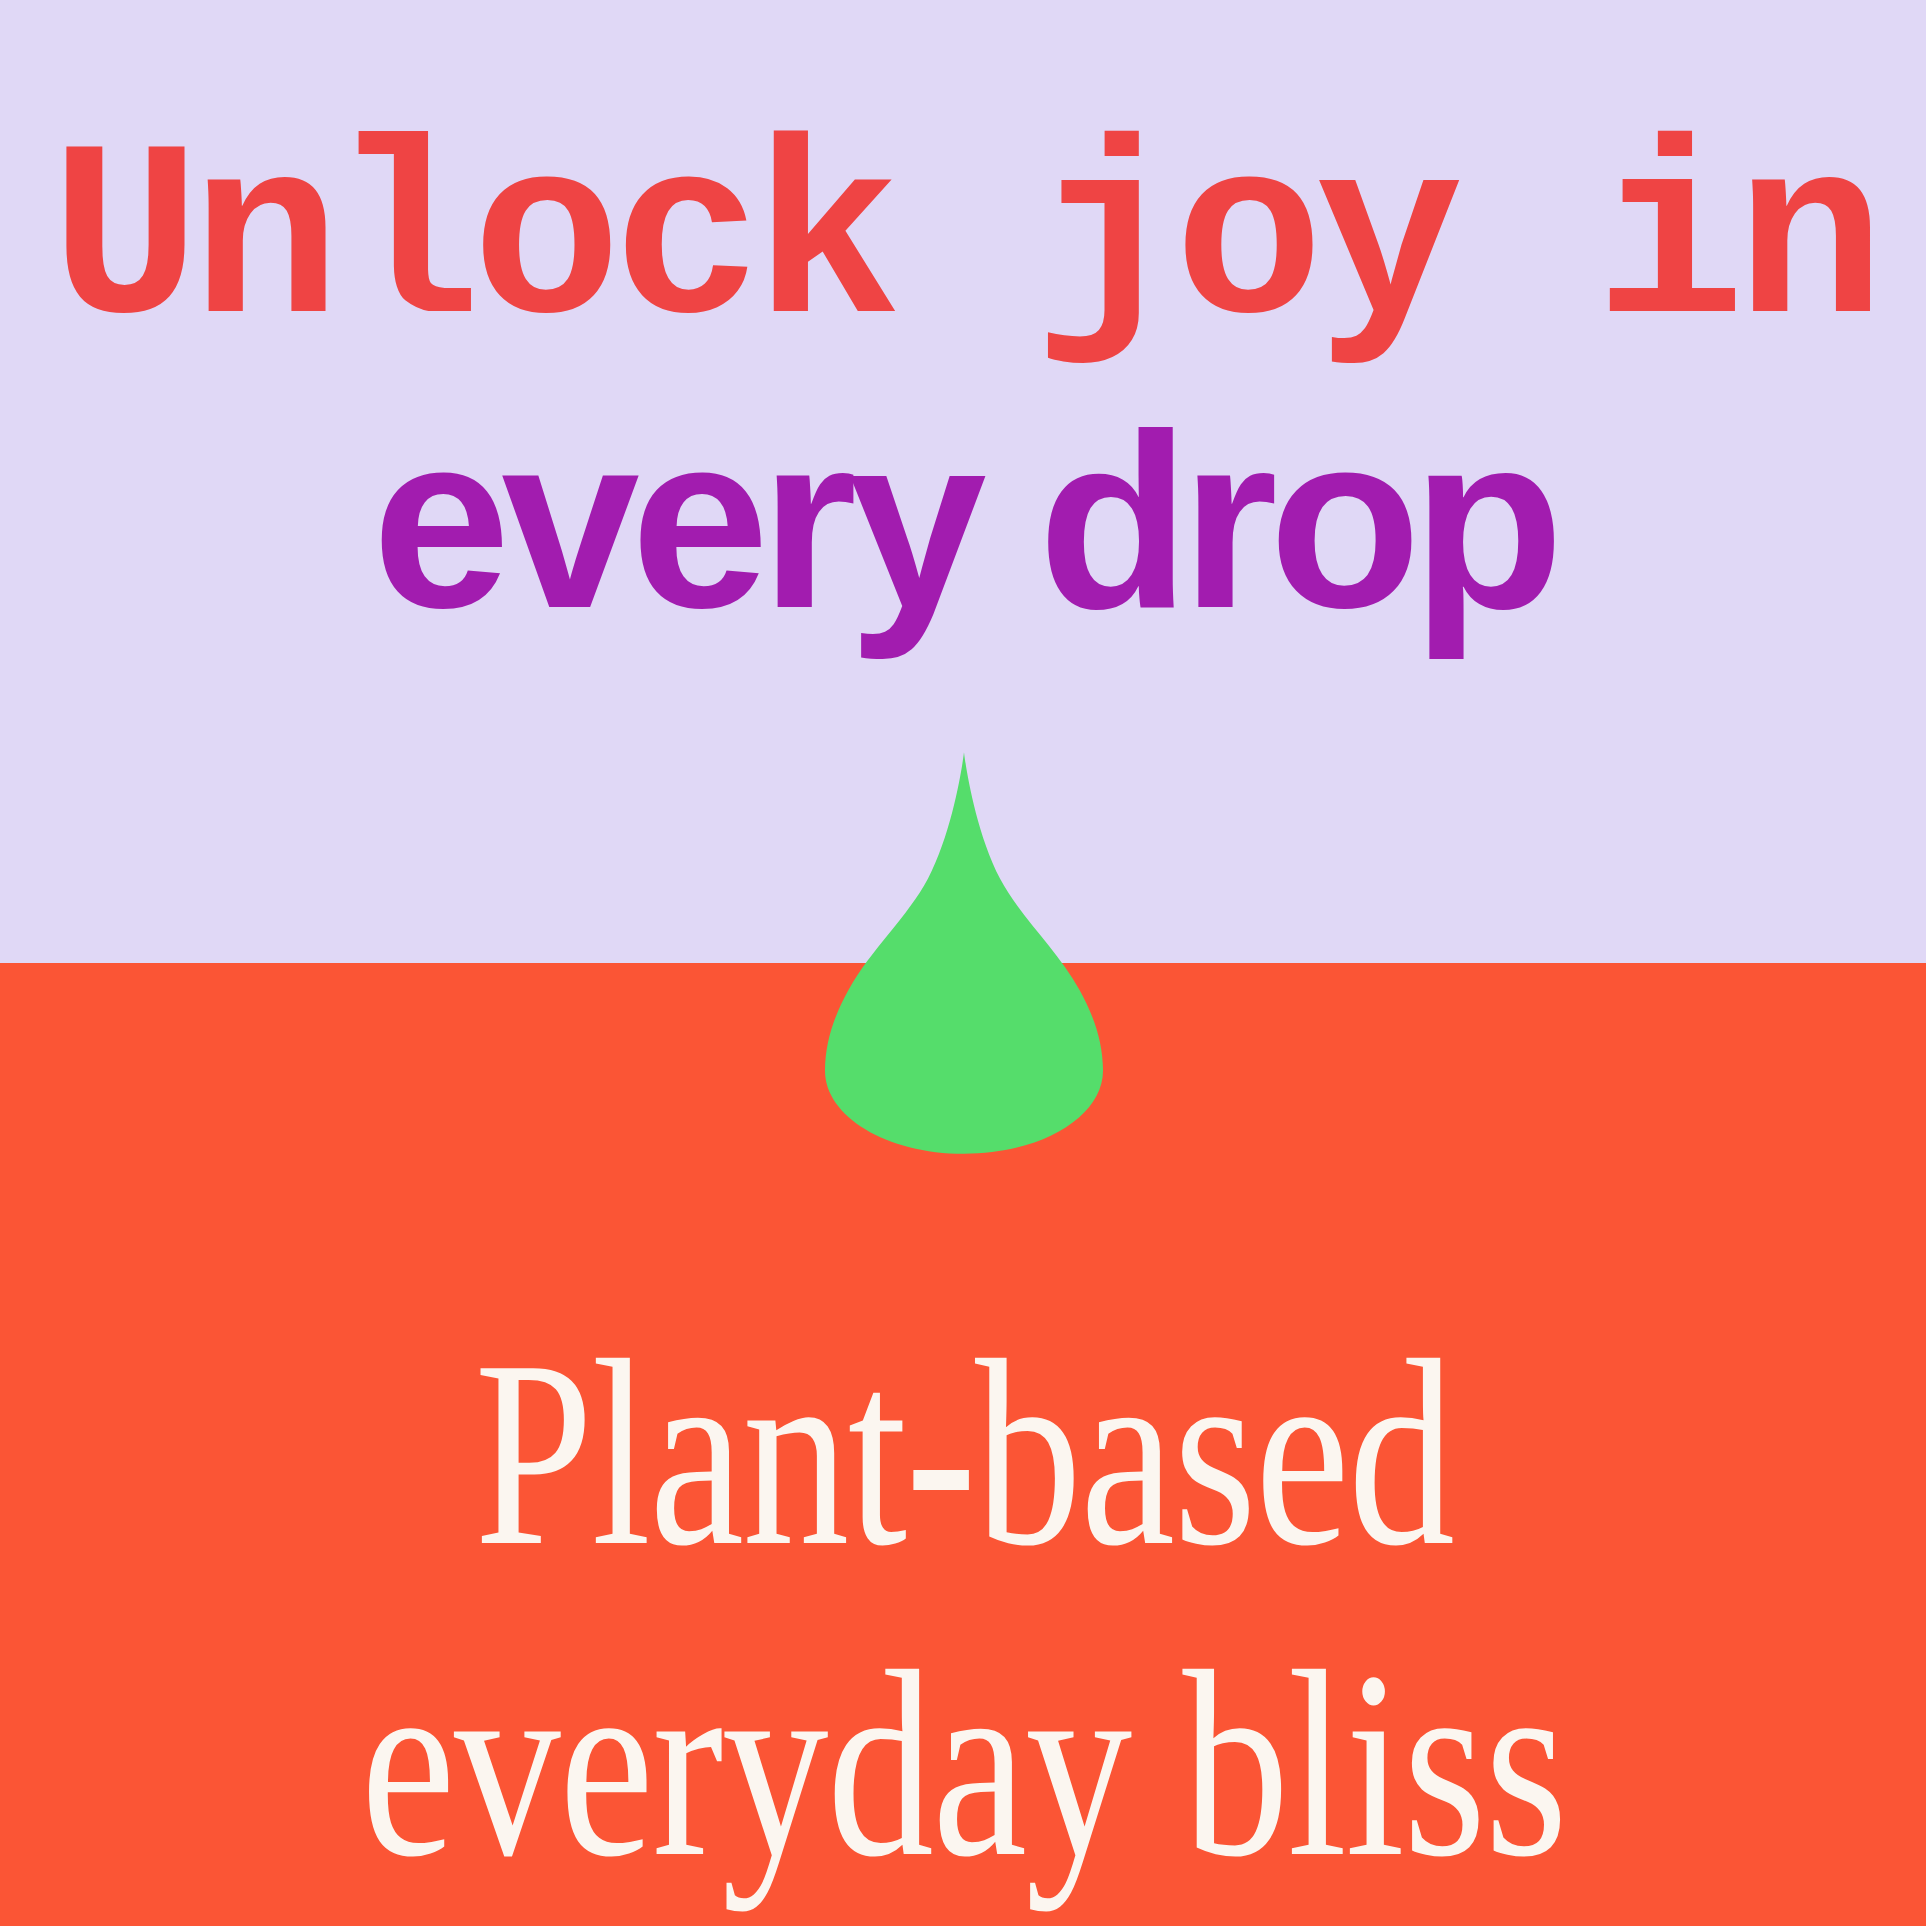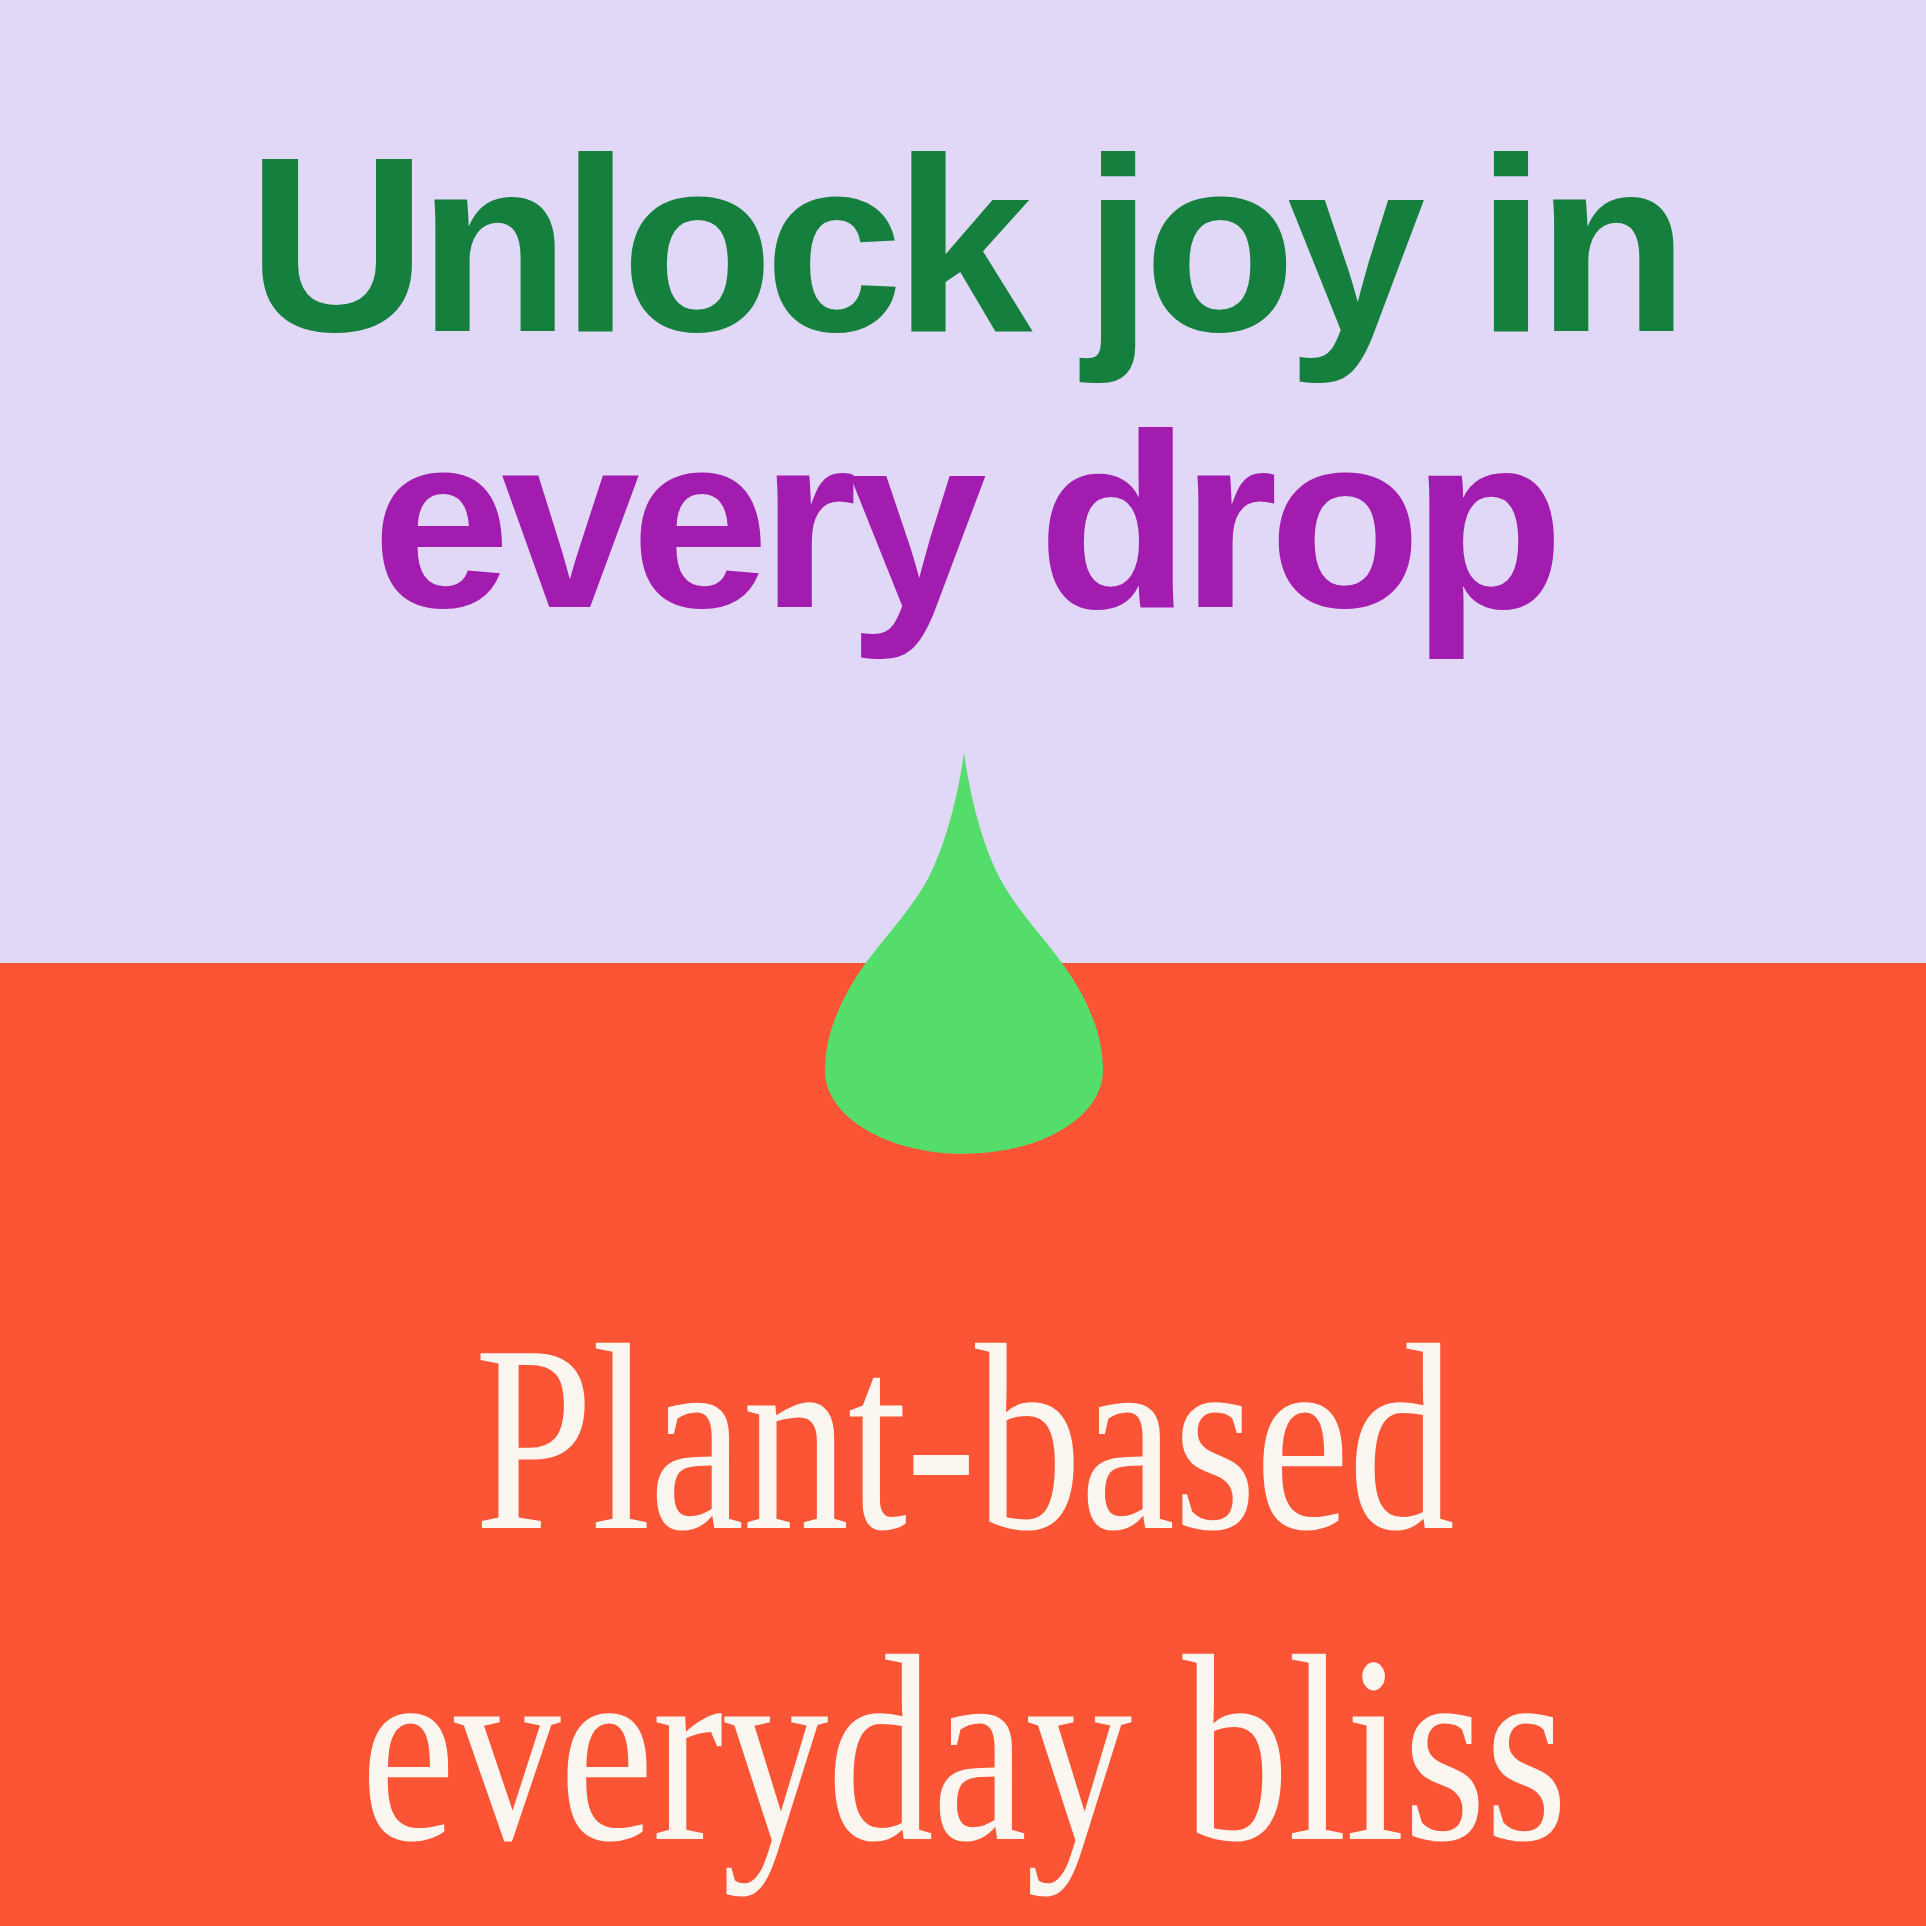--- a/index.html
+++ b/index.html
@@ -73,27 +73,27 @@
   #droplet-wrap svg {
     display: block;
     width: 278px;
     height: 402px;
   }
 
   
   #subline {
     position: absolute;
     left: 0;
-    top: 1200px;
+    top: 1227px;
     width: 1927px;
     height: 693px;
     display: flex;
     flex-direction: column;
     align-items: center;
-    justify-content: flex-start;
+    justify-content: flex-end;
     padding-top: 83px;
     box-sizing: border-box;
     z-index: 3;
   }
   #subline .sb-line {
     display: block;
     color: #FBF6F0;
     font-family: "Liberation Serif", "DejaVu Serif", serif;
     font-weight: 400;
     font-size: 267px;
@@ -107,21 +107,21 @@
 </style>
 </head>
 <body>
 
 <div id="poster">
 
   <div class="band" id="band-top" style="background: rgb(224, 216, 246); height: 963px;"></div>
   <div class="band" id="band-bottom" style="background: rgb(251, 85, 53); top: 963px; height: 963px;"></div>
 
   <div id="headline">
-    <span class="hl-line" style="color: #15803d;">Unlock joy in</span>
+    <span class="hl-line" style="color: #ef4444; font-family: Liberation Mono, monospace;">Unlock joy in</span>
     <span class="hl-line" style="color: #a21caf;">every drop</span>
   </div>
 
   <div id="droplet-wrap">
     <svg viewBox="0 0 281 406" xmlns="http://www.w3.org/2000/svg" aria-hidden="true">
       <path d="M140.5 0
                C140.5 0 132 74 104 128
                C84 166 46 200 24 240
                C10 265 0 292 0 322
                C0 368 62 406 140.5 406

